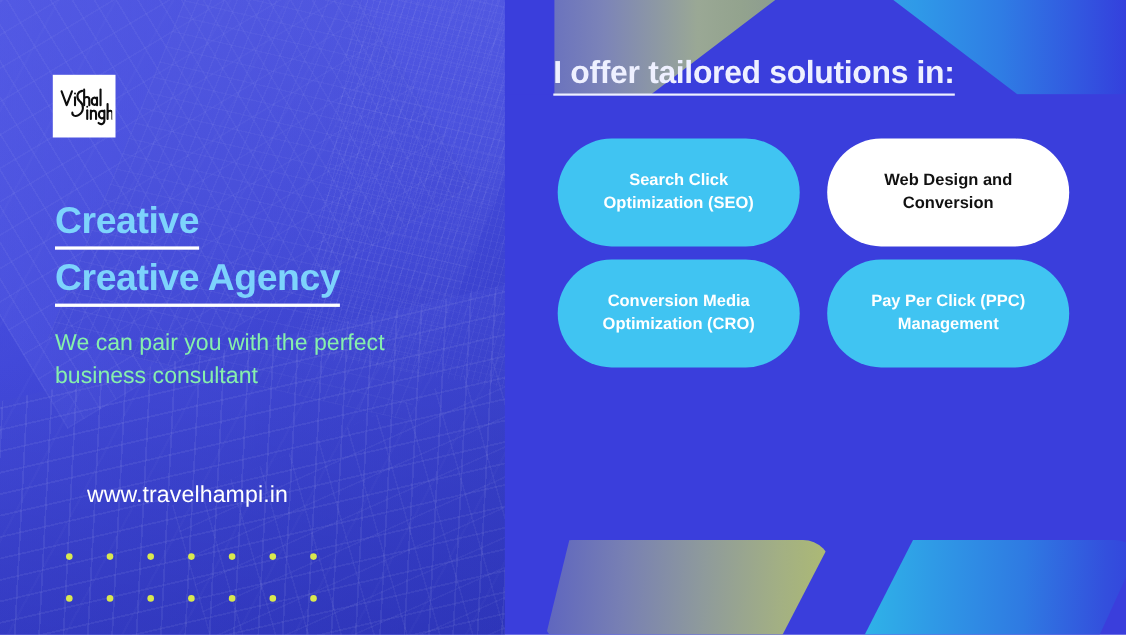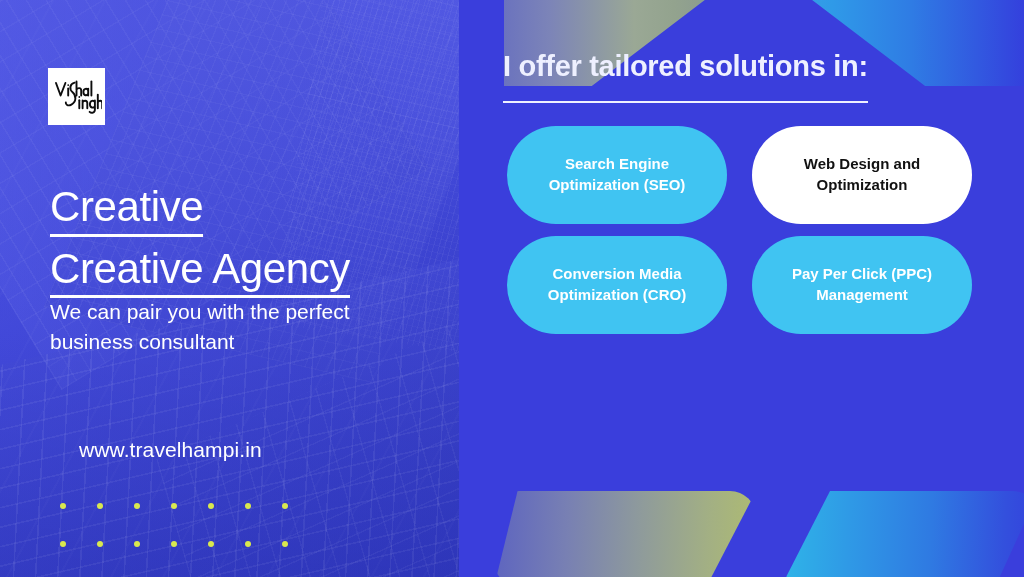--- a/index.html
+++ b/index.html
@@ -161,39 +161,39 @@
     justify-content: center;
   }
   .logo-box svg { display: block; }
 
   
   .headline {
     position: absolute;
     left: 50px;
     top: 181px;
     width: 400px;
-    color: #ffffff;
-    font-size: 42px;
-    font-weight: 400;
+    color: #7dd3fc;
+    font-size: 34px;
+    font-weight: 700;
     line-height: 1.23;
     letter-spacing: -0.4px;
   }
   .headline .hl-line {
     display: inline-block;
     border-bottom: 3px solid #ffffff;
     padding-bottom: 1px;
   }
   .headline .hl-row { display: block; margin-bottom: 6px; }
 
   .subhead {
     position: absolute;
     left: 50px;
     top: 297px;
     width: 360px;
-    color: #ffffff;
+    color: #86efac;
     font-size: 21px;
     font-weight: 400;
     line-height: 1.42;
   }
 
   .website {
     position: absolute;
     left: 55px;
     top: 438px;
     color: #ffffff;
@@ -297,21 +297,21 @@
   
   .right-title {
     position: absolute;
     left: 44px;
     top: 50px;
     color: #eef0ff;
     font-size: 29px;
     font-weight: 700;
     letter-spacing: -0.3px;
     border-bottom: 2.5px solid #eef0ff;
-    padding-bottom: 18px;
+    padding-bottom: 2px;
     display: inline-block;
   }
 
   
   .pill-grid {
     position: absolute;
     left: 48px;
     top: 126px;
     width: 470px;
     display: grid;
@@ -412,22 +412,22 @@
   </div>
 
   <div class="right-panel">
 
     <div class="deco-top"></div>
     <div class="deco-top-maskL"></div>
 
     <div class="right-title">I offer tailored solutions in:</div>
 
     <div class="pill-grid">
-      <div class="pill cyan">Search Engine Optimization (SEO)</div>
-      <div class="pill white">Web Design and Optimization</div>
+      <div class="pill cyan">Search Click Optimization (SEO)</div>
+      <div class="pill white">Web Design and Conversion</div>
       <div class="pill cyan">Conversion Media Optimization (CRO)</div>
       <div class="pill cyan">Pay Per Click (PPC) Management</div>
     </div>
 
     <div class="deco-bot-left"></div>
     <div class="deco-bot-right"></div>
   </div>
 
 </div>
 

